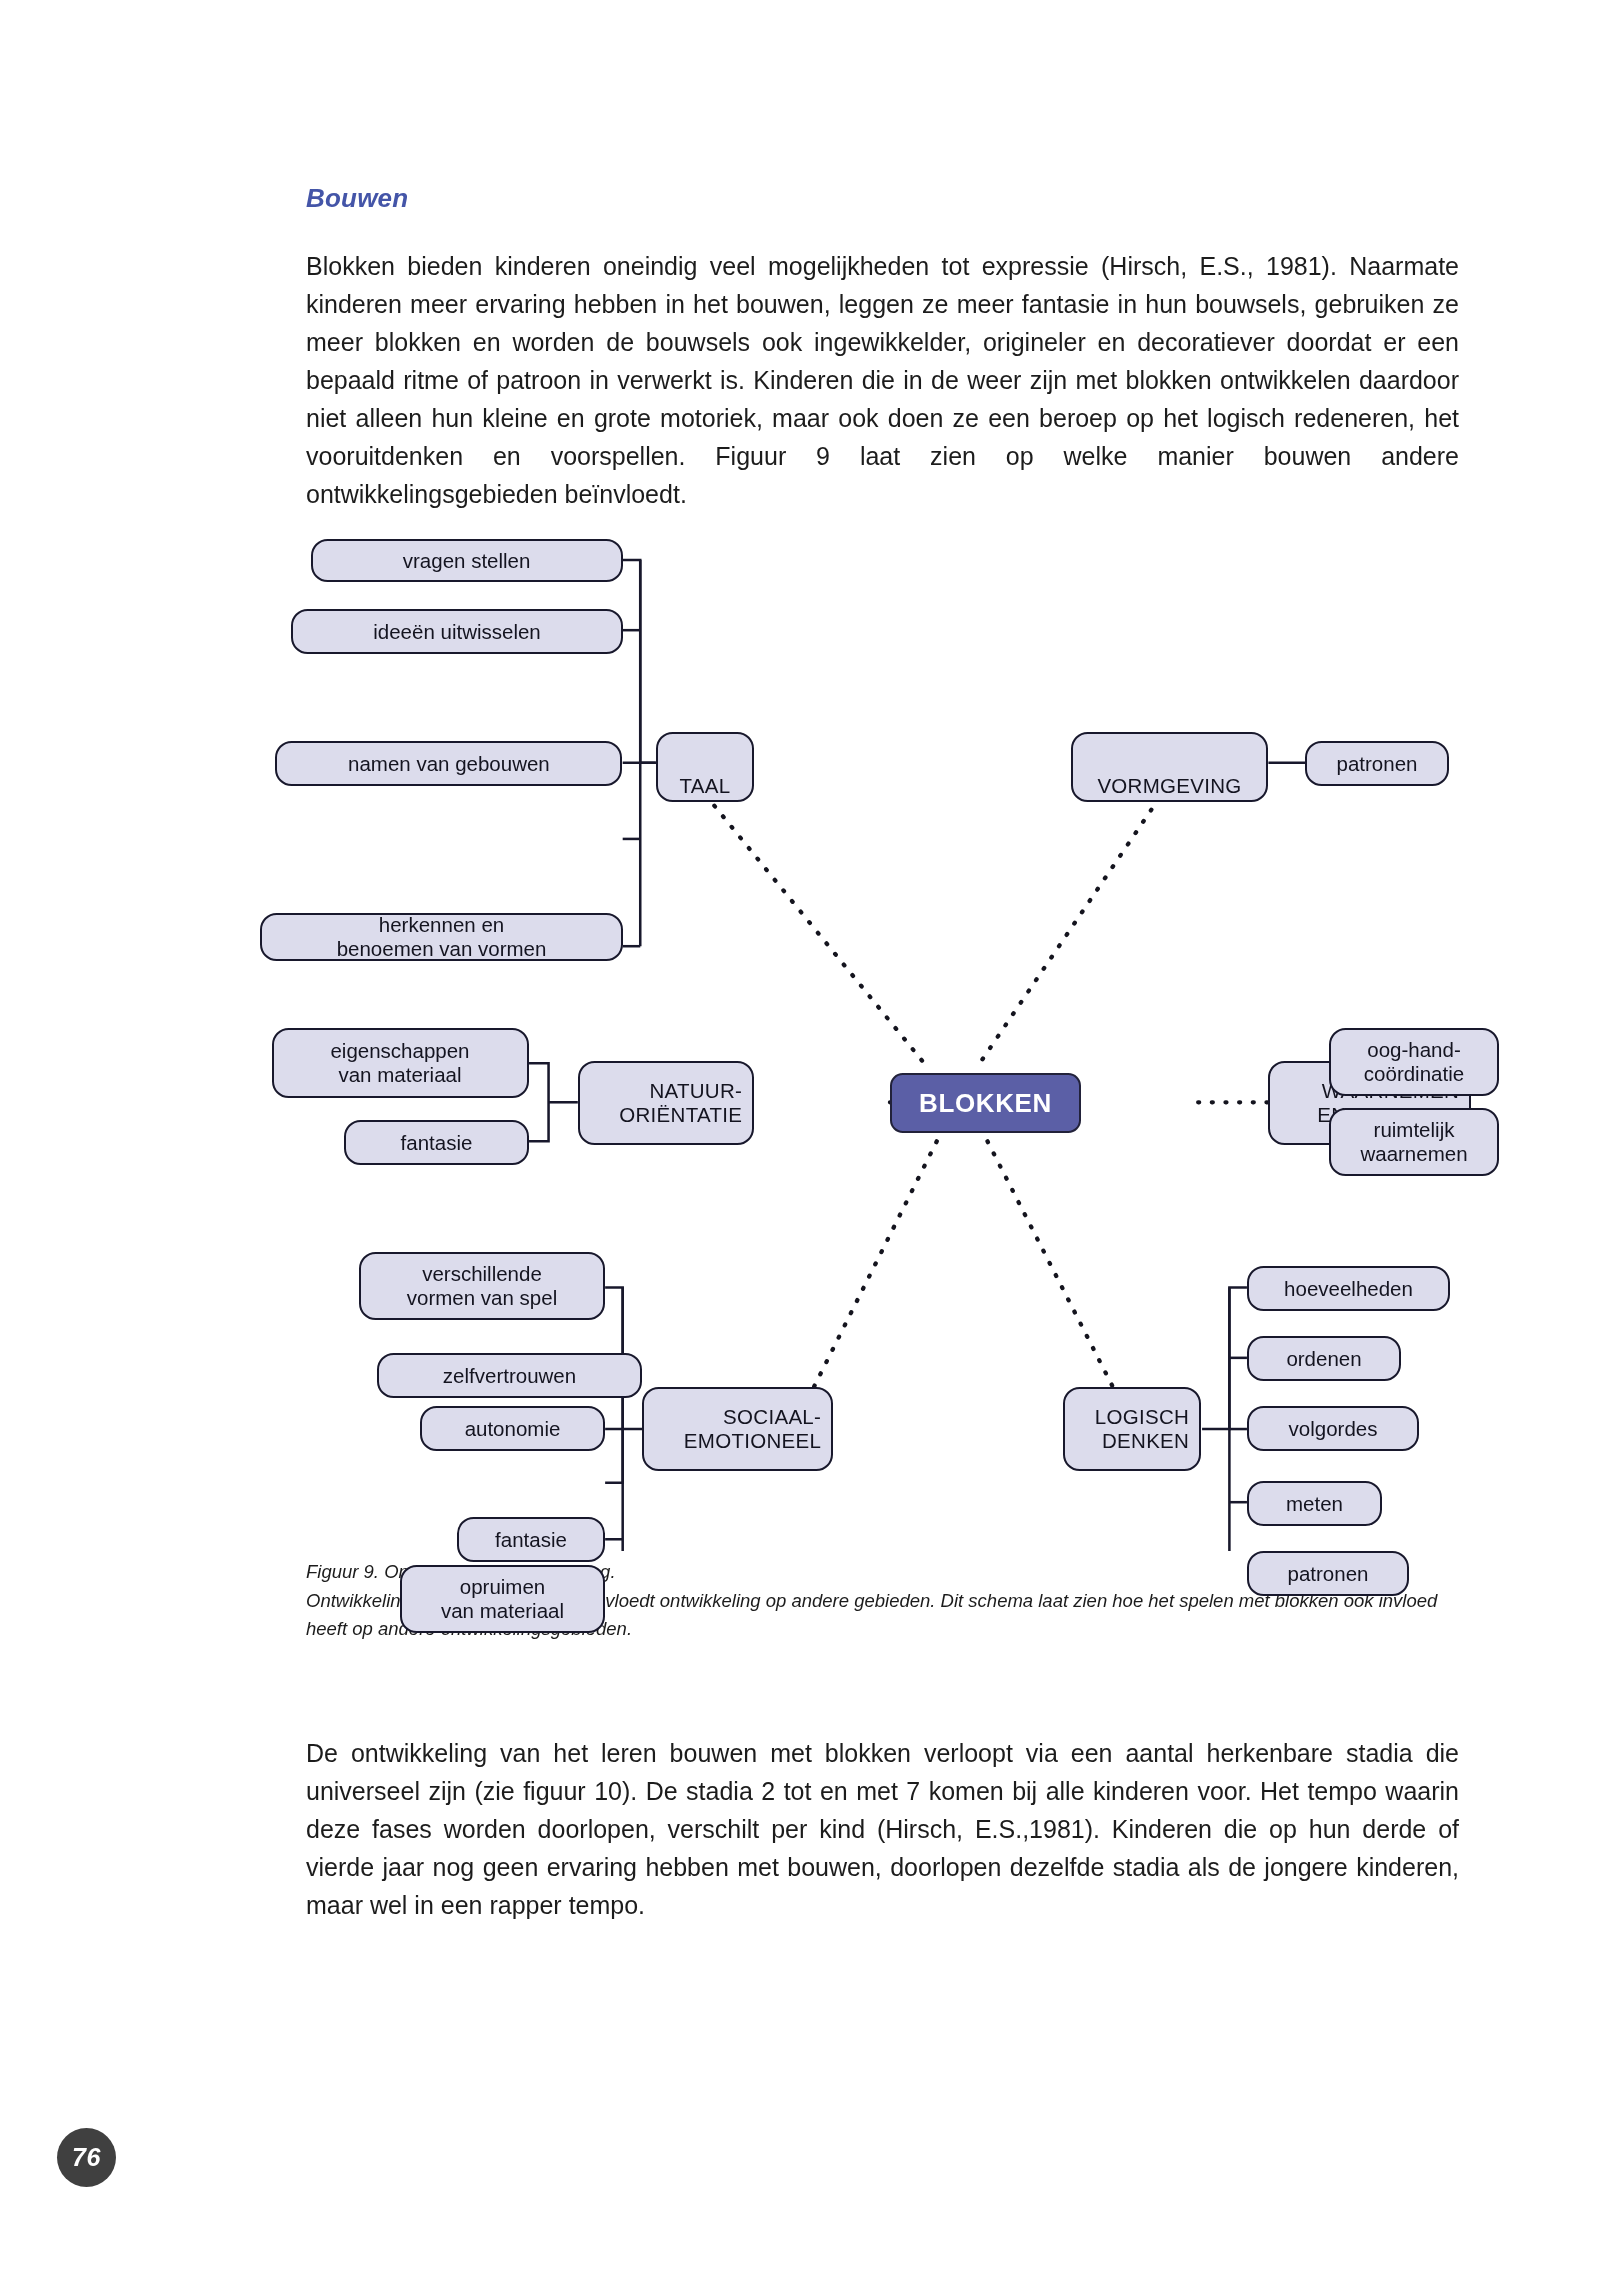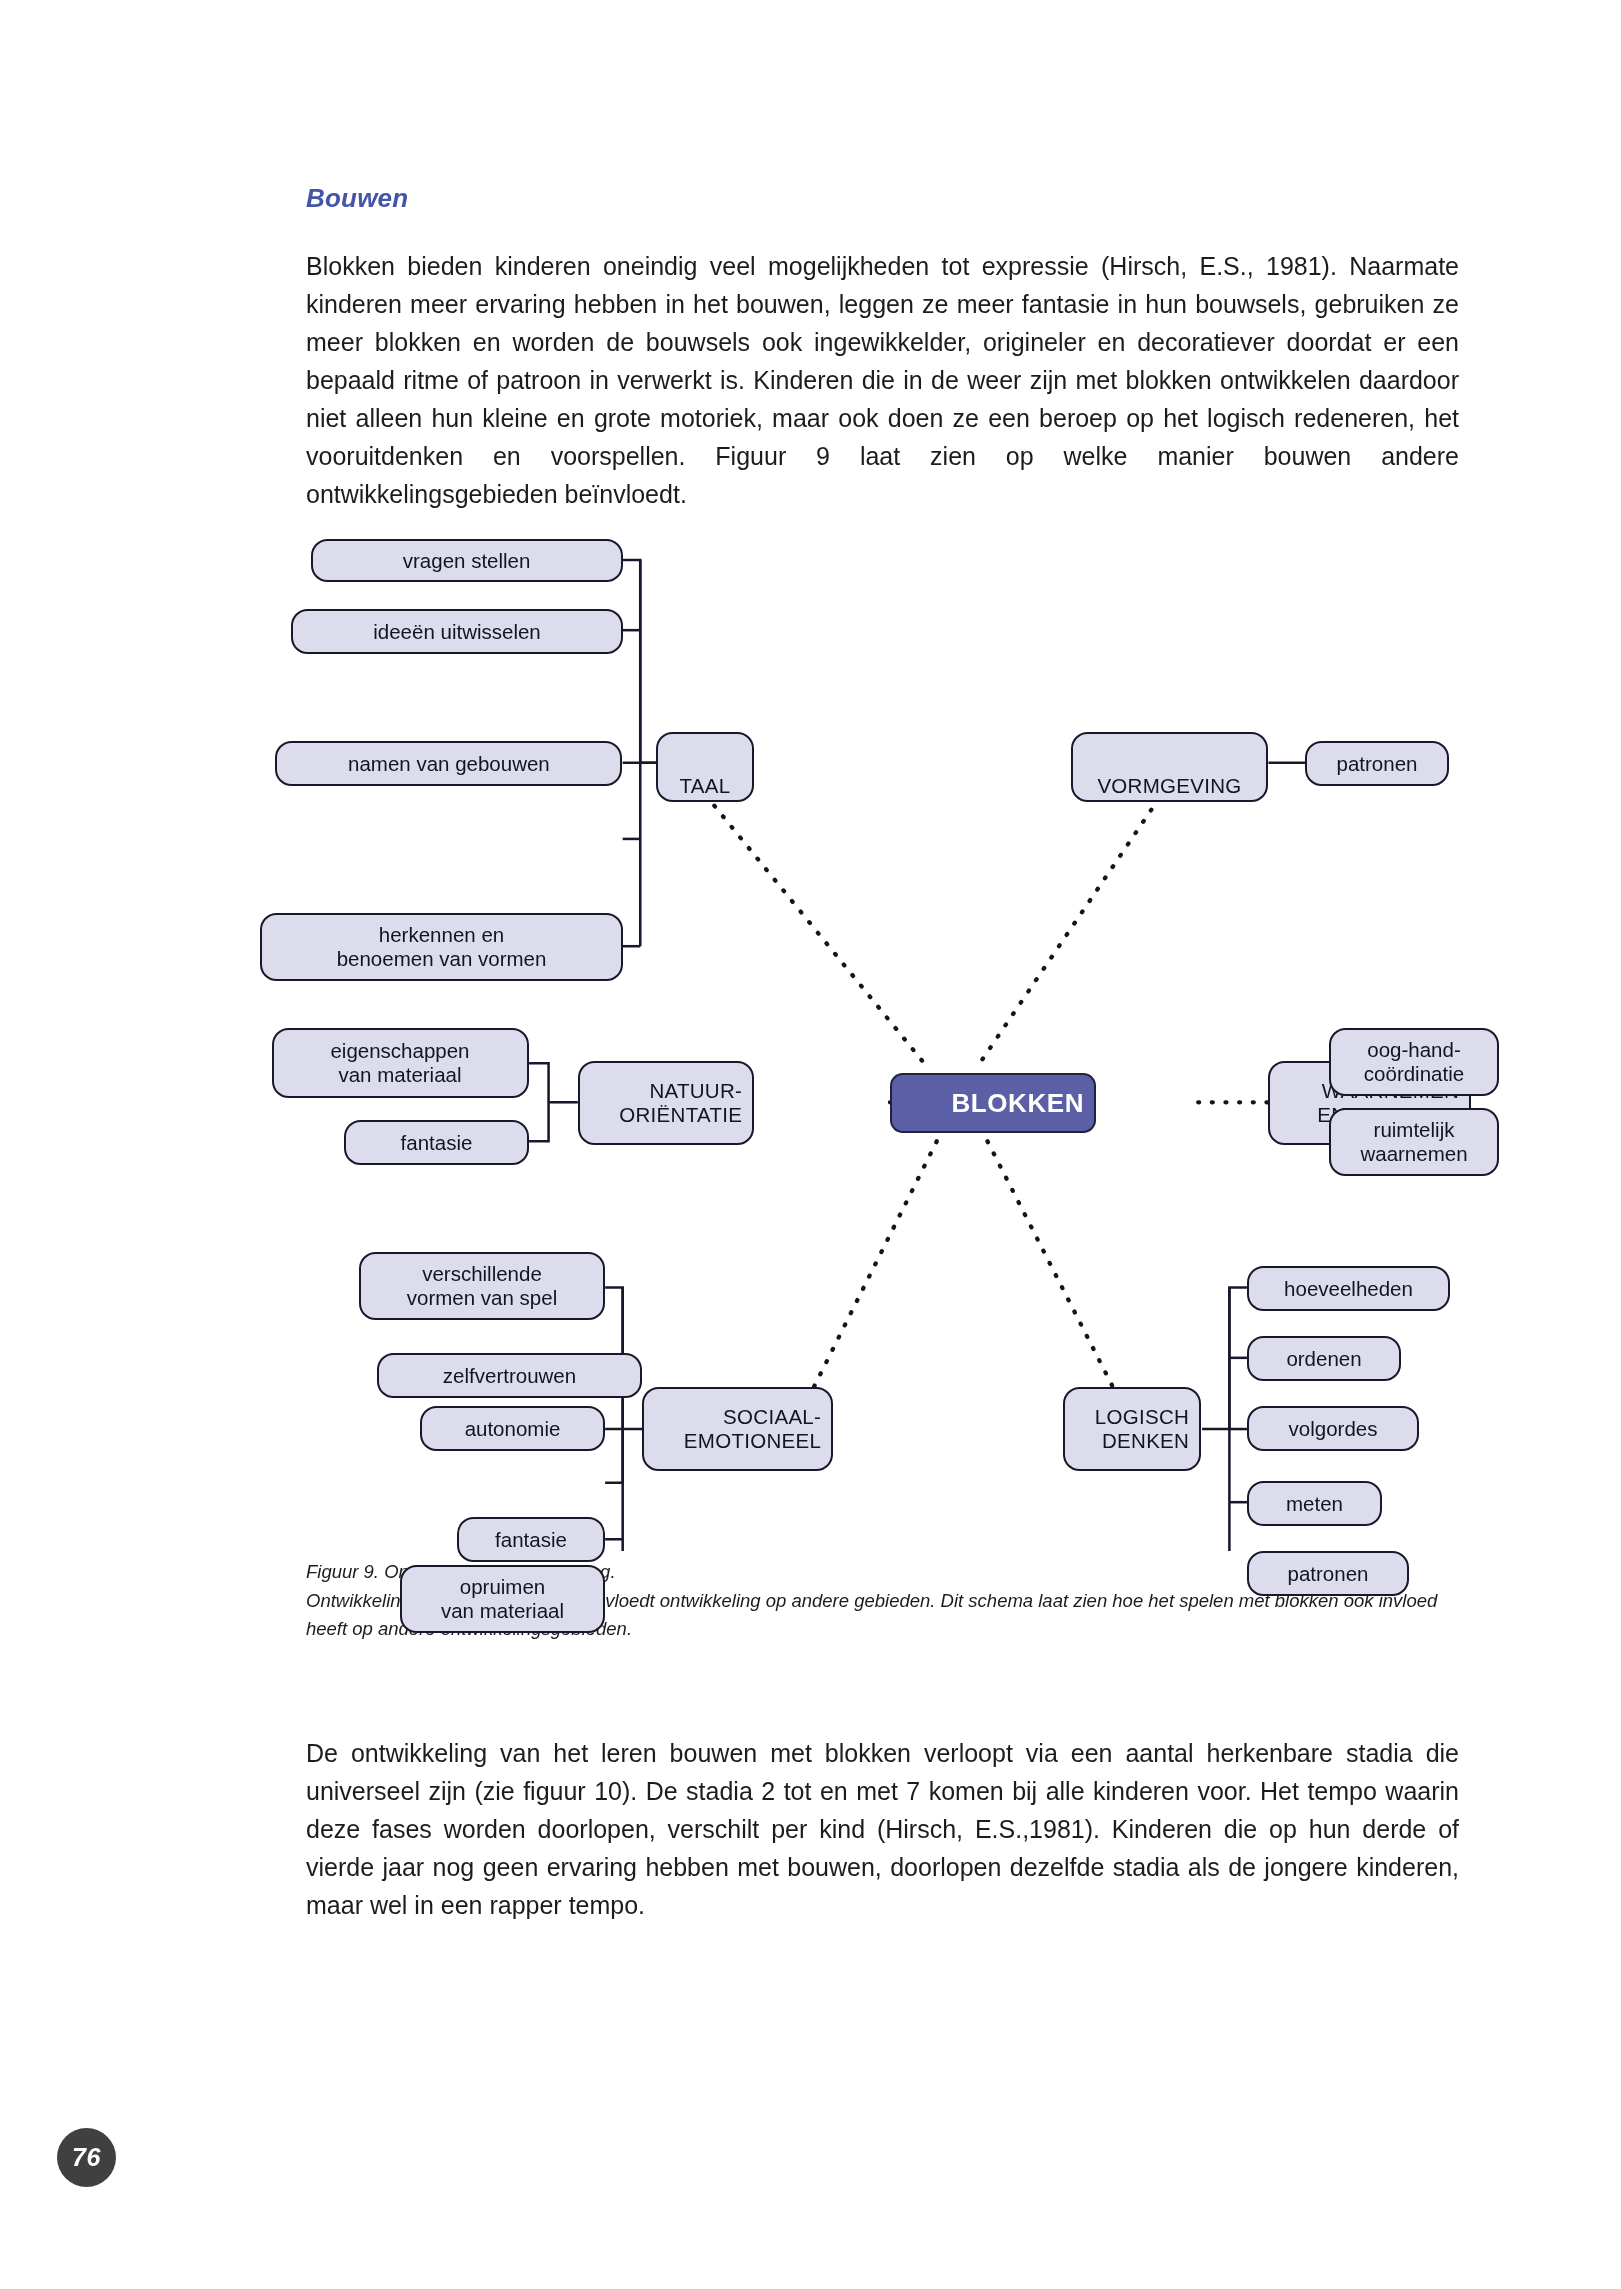--- a/index.html
+++ b/index.html
@@ -205,21 +205,21 @@
 
     <div class="node" style="left:-2px; top:92px; width:332px; height:45px;">
       <span>ideeën uitwisselen</span>
     </div>
 
     <div class="node" style="left:-17.6px; top:224px; width:347px; height:45px;">
       <span>namen van gebouwen</span>
     </div>
 
 
-    <div class="node two-line" style="left:-33px; top:396px; width:363px; height:68px; flex-direction:column;">
+    <div class="node two-line" style="left:-33px; top:396px; width:363px; height:48px; flex-direction:column;">
       <span>herkennen en</span>
       <span>benoemen van vormen</span>
     </div>
 
     <div class="node branch" style="left:363px; top:215px; width:98px; height:70px;">
       <span>TAAL</span>
     </div>
 
     <div class="node branch" style="left:778px; top:215px; width:197px; height:70px;">
       <span>VORMGEVING</span>
@@ -236,21 +236,21 @@
 
     <div class="node" style="left:51px; top:603px; width:185px; height:45px;">
       <span>fantasie</span>
     </div>
 
     <div class="node branch two-line" style="left:285px; top:544px; width:176px; height:84px; flex-direction:column;">
       <span>NATUUR-</span>
       <span>ORIËNTATIE</span>
     </div>
 
-    <div class="node center" style="left:597px; top:556px; width:206px; height:60px;justify-content:flex-end;">
+    <div class="node center" style="left:597px; top:556px; width:191px; height:60px;">
       <span>BLOKKEN</span>
     </div>
 
     <div class="node branch two-line" style="left:975px; top:544px; width:203px; height:84px; flex-direction:column;">
       <span>WAARNEMEN</span>
       <span>EN BEWEGEN</span>
     </div>
 
     <div class="node two-line" style="left:1036px; top:511px; width:170px; height:68px; flex-direction:column;">
       <span>oog-hand-</span>

